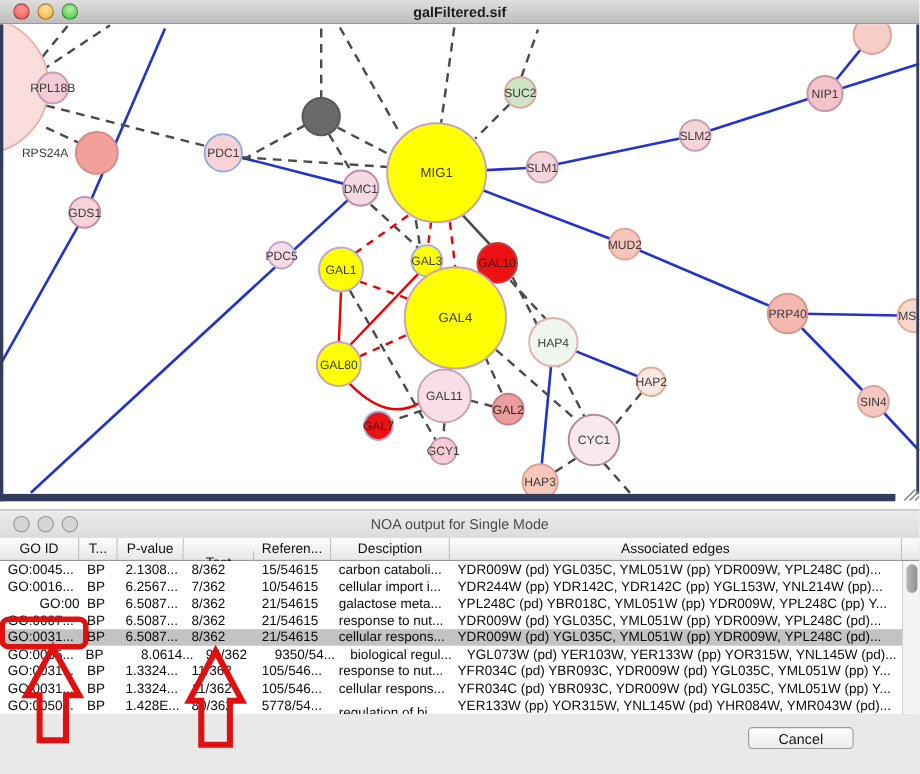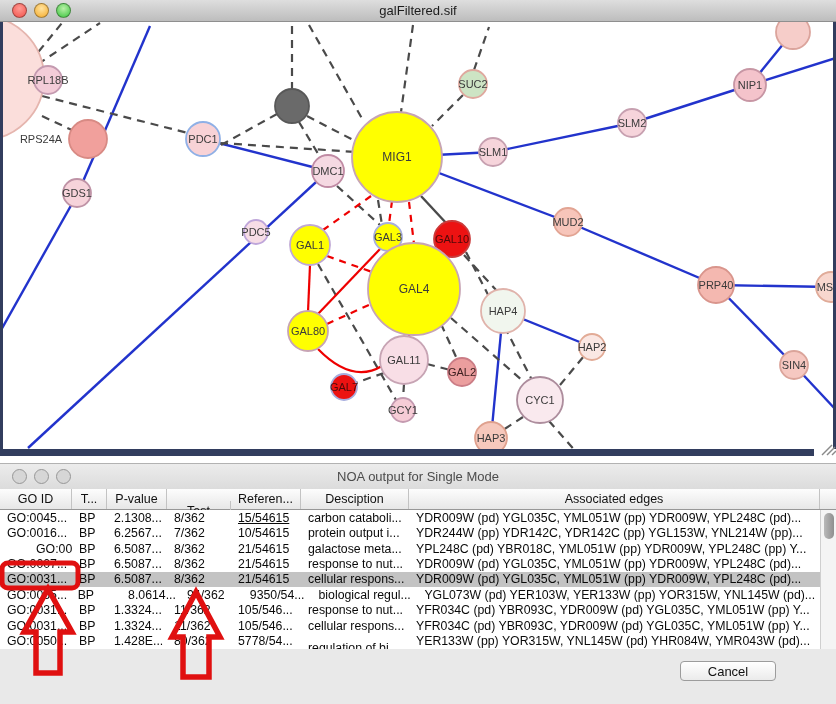--- a/index.html
+++ b/index.html
@@ -5,21 +5,21 @@
   html,body{margin:0;padding:0;background:#e9e9e9;}
   *{box-sizing:border-box;}
   .stage{position:relative;width:836px;height:704px;overflow:hidden;
          font-family:"Liberation Sans",sans-serif;background:#fff;}
   
   .win-top{position:absolute;left:0;top:0;width:836px;height:463px;background:#fff;}
   .titlebar1{position:absolute;left:0;top:0;width:836px;height:22px;
     background:linear-gradient(#dedede,#bdbdbd);border-bottom:1px solid #8f8f8f;
     display:flex;align-items:center;}
   .titlebar1 .title{position:absolute;left:0;right:0;text-align:center;
-    font-size:13px;font-weight:400;color:#1c1c1c;}
+    font-size:13px;font-weight:700;color:#1c1c1c;}
   .lights{position:absolute;left:12px;top:3px;display:flex;gap:7px;}
   .light{width:15px;height:15px;border-radius:50%;border:1px solid rgba(0,0,0,.35);}
   .light.red{background:radial-gradient(circle at 50% 35%,#ff9a93,#f1514a);}
   .light.yellow{background:radial-gradient(circle at 50% 35%,#ffe3a0,#f5ab2a);}
   .light.green{background:radial-gradient(circle at 50% 35%,#b9f0a8,#39c43c);}
   .light.gray{background:#d6d6d6;border:1.5px solid #979797;}
   .canvas-wrap{position:absolute;left:0;top:22px;width:836px;height:434px;background:#fff;}
   .canvas-wrap svg{display:block;}
   
   .win-bot{position:absolute;left:0;top:463px;width:836px;height:241px;background:#e9e9e9;}
@@ -207,31 +207,31 @@
         <div class="th" style="width: 70px;">Referen...</div>
         <div class="th" style="width: 108px;">Desciption</div>
         <div class="th" style="width: 411px;">Associated edges</div>
       </div>
     <div class="tbody">
         <div class="tr">
           <div class="td" style="width: 72px;">GO:0045...</div>
           <div class="td" style="width: 35px;">BP</div>
           <div class="td" style="width: 60px;">2.1308...</div>
           <div class="td" style="width: 64px;">8/362</div>
-          <div class="td" style="width: 70px; text-decoration: underline;">15/54615</div>
+          <div class="td" style="width: 70px;">15/54615</div>
           <div class="td" style="width: 108px;">carbon cataboli...</div>
           <div class="td" style="width: 411px;">YDR009W (pd) YGL035C, YML051W (pp) YDR009W, YPL248C (pd)...</div>
         </div>
         <div class="tr">
           <div class="td" style="width: 72px;">GO:0016...</div>
           <div class="td" style="width: 35px;">BP</div>
           <div class="td" style="width: 60px;">6.2567...</div>
           <div class="td" style="width: 64px;">7/362</div>
           <div class="td" style="width: 70px;">10/54615</div>
-          <div class="td" style="width: 108px;">protein output i...</div>
+          <div class="td" style="width: 108px;">cellular import i...</div>
           <div class="td" style="width: 411px;">YDR244W (pp) YDR142C, YDR142C (pp) YGL153W, YNL214W (pp)...</div>
         </div>
         <div class="tr">
           <div class="td" style="width: 72px; padding-left: 36px;">GO:0006...</div>
           <div class="td" style="width: 35px;">BP</div>
           <div class="td" style="width: 60px;">6.5087...</div>
           <div class="td" style="width: 64px;">8/362</div>
           <div class="td" style="width: 70px;">21/54615</div>
           <div class="td" style="width: 108px;">galactose meta...</div>
           <div class="td" style="width: 411px;">YPL248C (pd) YBR018C, YML051W (pp) YDR009W, YPL248C (pp) Y...</div>

